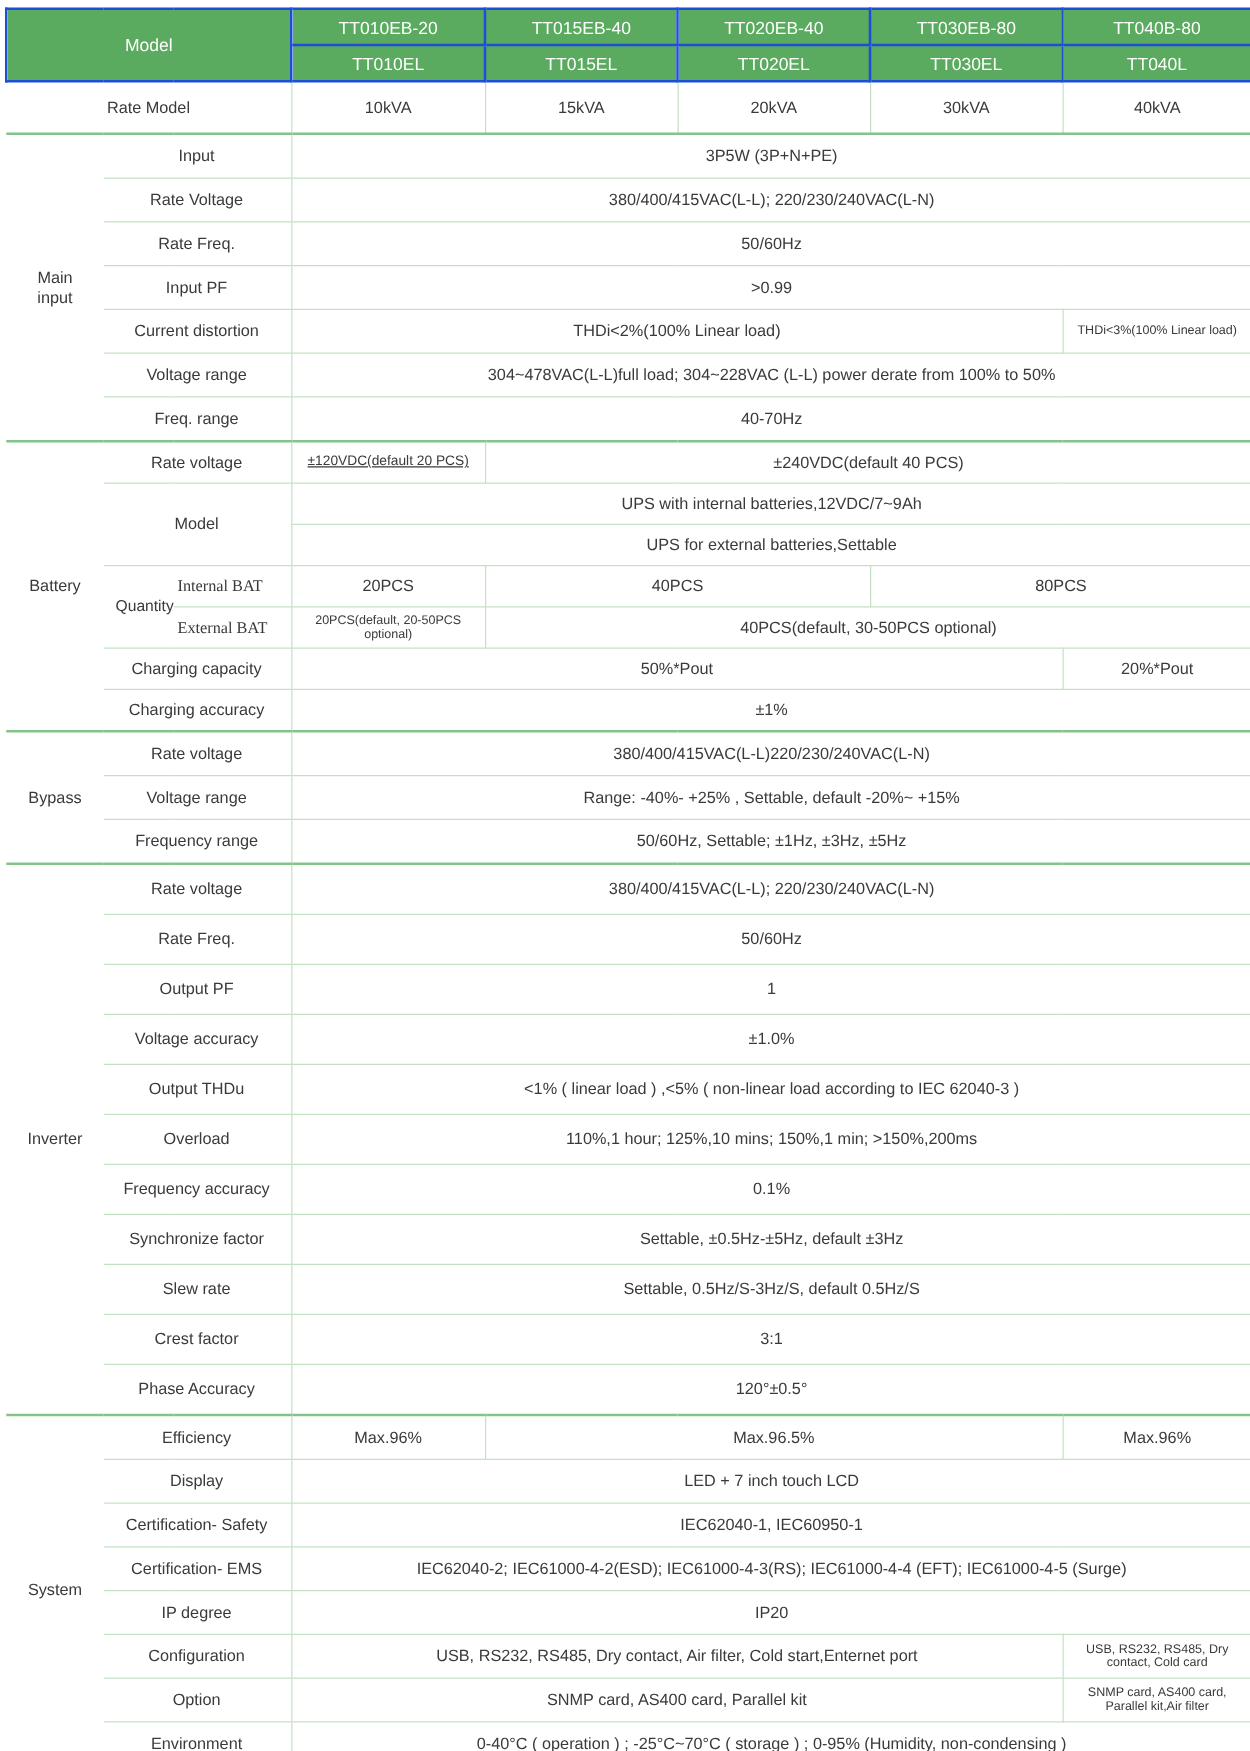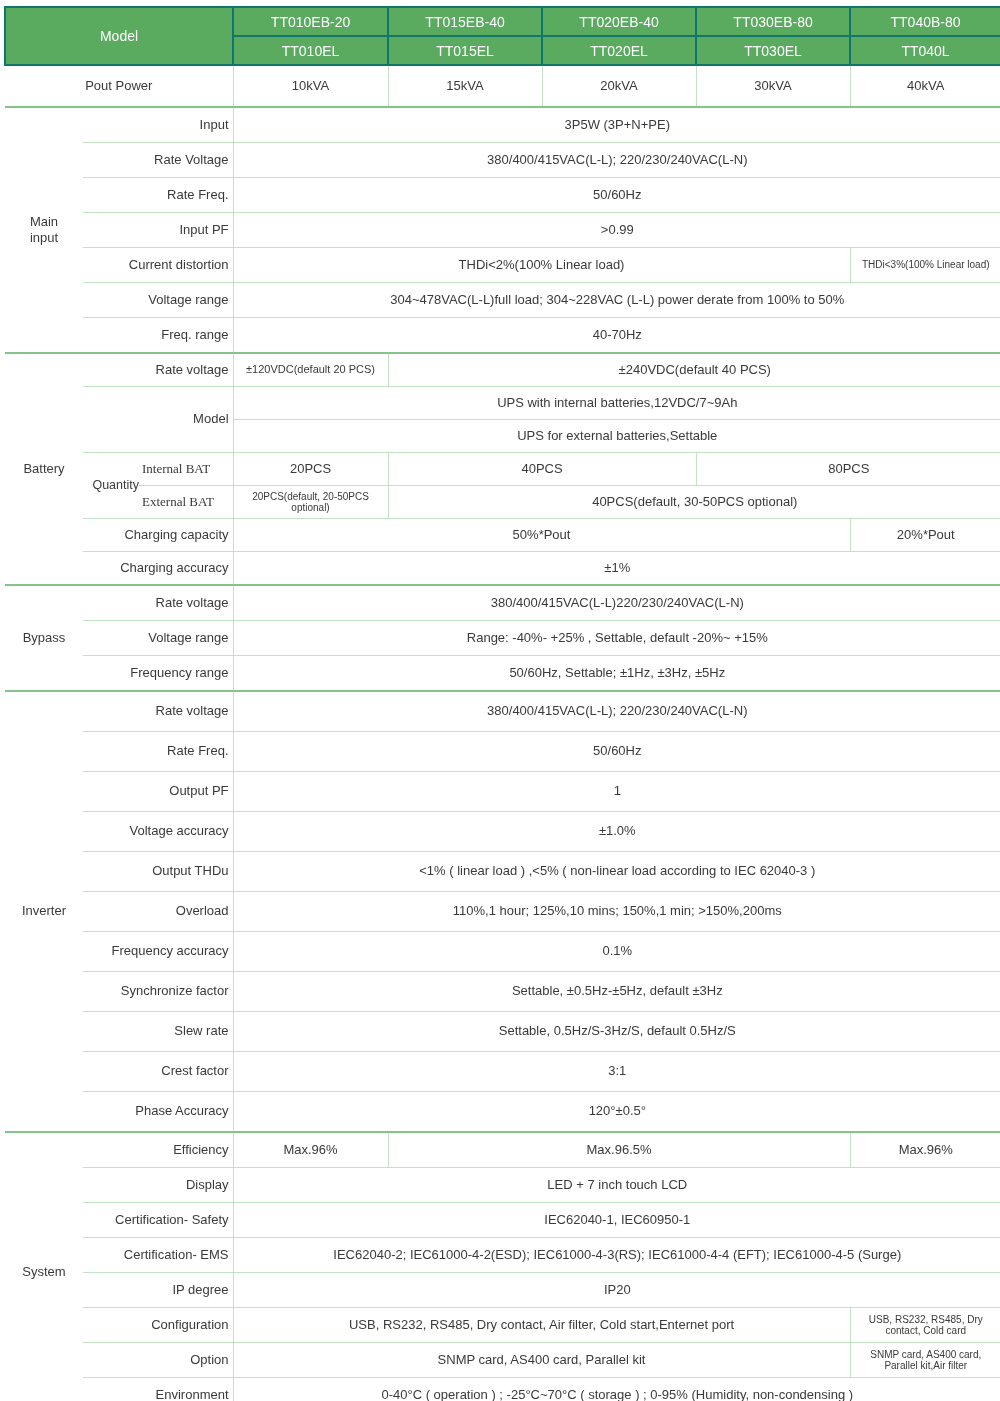--- a/index.html
+++ b/index.html
@@ -6,40 +6,40 @@
     --header-green:#5aaa5f;
     --line-strong:#84c489;
     --line-light:#c3e2c4;
     --text-color:#3a3a3a;
   }
   html,body{margin:0;padding:0;background:#fff;}
   body{width:1000px;font-family:"Liberation Sans",sans-serif;color:var(--text-color);}
   table{border-collapse:collapse;table-layout:fixed;width:996px;margin:6px 0 0 4px;}
   th,td{font-family:"Liberation Sans",sans-serif;overflow:hidden;}
   thead th{
-    background:var(--header-green);color:#fff;border:2px solid #0f766e;
+    background:var(--header-green);color:#fff;border:2px solid #1d4ed8;
     font-size:14px;font-weight:400;height:27px;text-align:center;padding:0 2px;
   }
   td{
     border:1px solid var(--line-light);height:30px;text-align:center;
     padding:2px 4px;font-size:13px;line-height:1.25;color:var(--text-color);
   }
   tbody>tr:first-child>td{border-top:2px solid var(--line-strong);}
   tbody.rp>tr:first-child>td{border-top:none;}
   td:first-child{border-left:none;}
   td:last-child{border-right:none;}
   td.grp{border-right:none;padding:0 14px;}
-  td.lbl{border-left:none;text-align:right;padding-left:3px;}
+  td.lbl{border-left:none;text-align:center;padding-left:3px;}
   td.sublbl{border-left:none;text-align:left;padding-left:3px;font-family:Liberation Serif, serif;}
   td.qty{border-right:none;text-align:right;padding:0 0 0 1px;font-size:12.5px;}
   tbody.rp td{height:36px;}
   tbody.inverter td{height:35px;}
   tbody.battery td{height:28px;}
   td.sm{font-size:10px;line-height:1.15;padding:1px 2px;}
-  td.md{font-size:11px;padding:1px 2px;}
+  td.md{font-size:11px;padding:1px 2px;text-decoration:underline;}
 </style>
 </head>
 <body>
 
 <table>
   <colgroup>
     <col style="width:78px">
       <col style="width:56px">
       <col style="width:94px">
     <col style="width:155px">
@@ -62,21 +62,21 @@
       <th>TT010EL</th>
       <th>TT015EL</th>
       <th>TT020EL</th>
       <th>TT030EL</th>
       <th>TT040L</th>
     </tr>
   </thead>
 
   <tbody class="rp">
     <tr>
-      <td colspan="3">Pout Power</td>
+      <td colspan="3">Rate Model</td>
       <td>10kVA</td>
       <td>15kVA</td>
       <td>20kVA</td>
       <td>30kVA</td>
       <td>40kVA</td>
     </tr>
   </tbody>
 
   <tbody>
     <tr>

